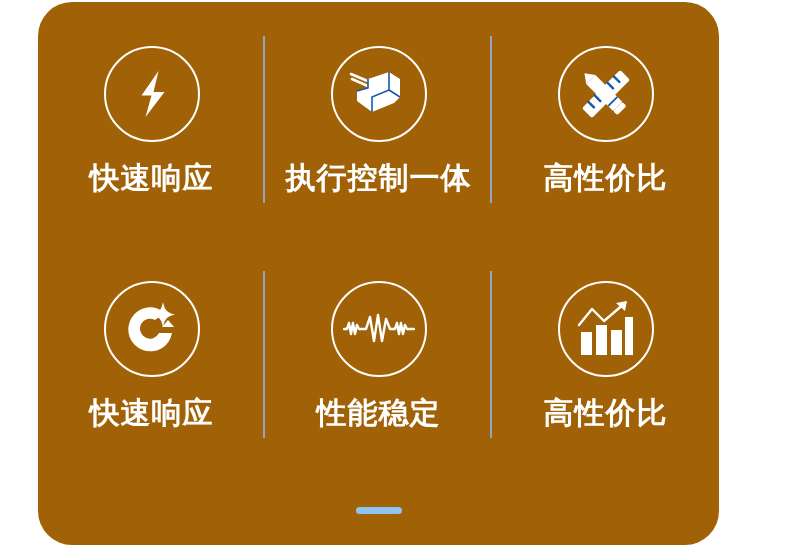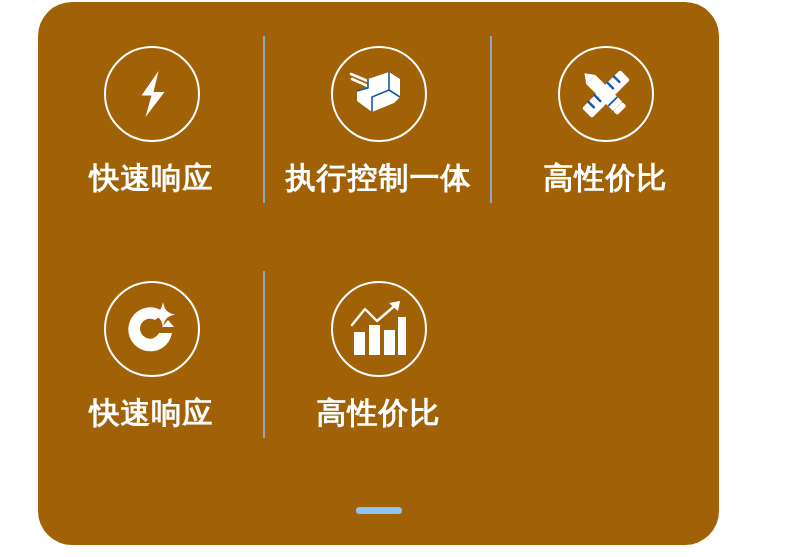--- a/index.html
+++ b/index.html
@@ -157,20 +157,28 @@
           <path d="M43 14 A22 22 0 1 0 50 34 L37 34 A10 10 0 1 1 33 21 Z" fill="#ffffff"></path>
 
           <path d="M41 3 C42.6 11.2 45.4 14 53 15.6 C45.4 17.2 42.6 20 41 28 C39.4 20 36.6 17.2 29 15.6 C36.6 14 39.4 11.2 41 3 Z" fill="#ffffff"></path>
 
           <path d="M40 28 L52 28 L46 21 Z" fill="#ffffff"></path>
         </svg>
       </div>
       <div class="feature-label">快速响应</div>
     </div>
 
+    <div class="feature-cell has-divider">
+      <div class="icon-circle">
+        <svg width="72" height="44" viewBox="0 0 72 44" aria-hidden="true">
+          <polyline points="1,22 4,22 6,16 8,27 10,16 12,27 14,18 16,22 23,22 27,10 31,34 35,8 39,34 43,12 47,22 52,22 54,16 56,27 58,16 60,27 62,18 64,22 71,22" fill="none" stroke="#ffffff" stroke-width="2.4" stroke-linejoin="round" stroke-linecap="round"></polyline>
+        </svg>
+      </div>
+      <div class="feature-label">性能稳定</div>
+    </div>
 
     <div class="feature-cell">
       <div class="icon-circle">
         <svg width="62" height="58" viewBox="0 0 62 58" aria-hidden="true">
 
           <rect x="6" y="32" width="11" height="23" fill="#ffffff"></rect>
           <rect x="21" y="25" width="11" height="30" fill="#ffffff"></rect>
           <rect x="36" y="30" width="11" height="25" fill="#ffffff"></rect>
           <rect x="50" y="17" width="8" height="38" fill="#ffffff"></rect>
 

